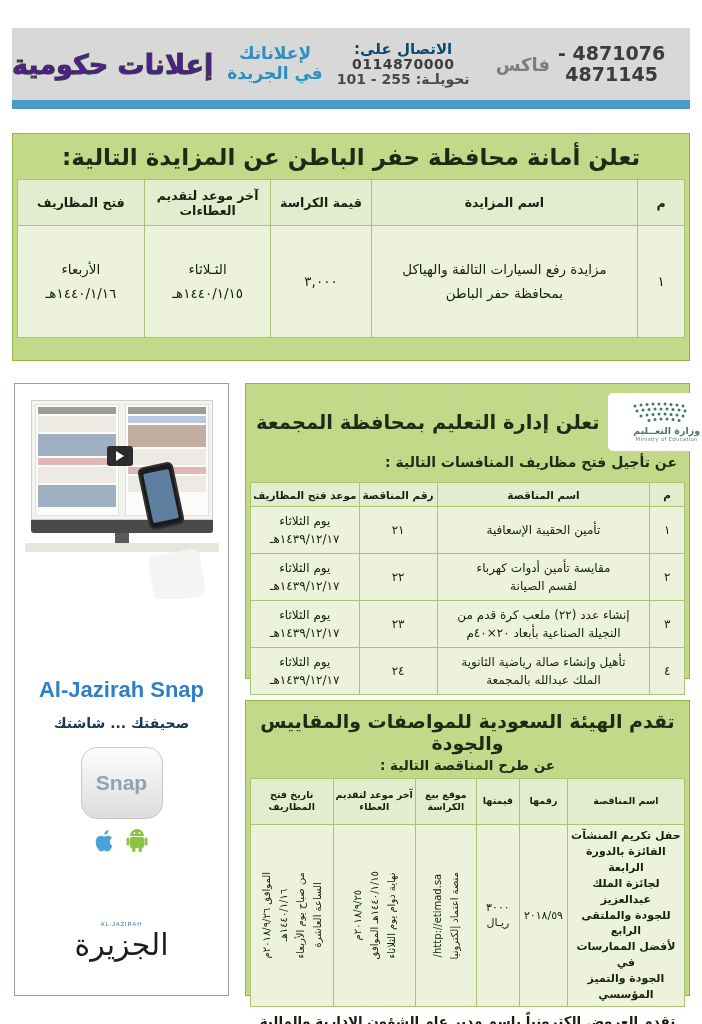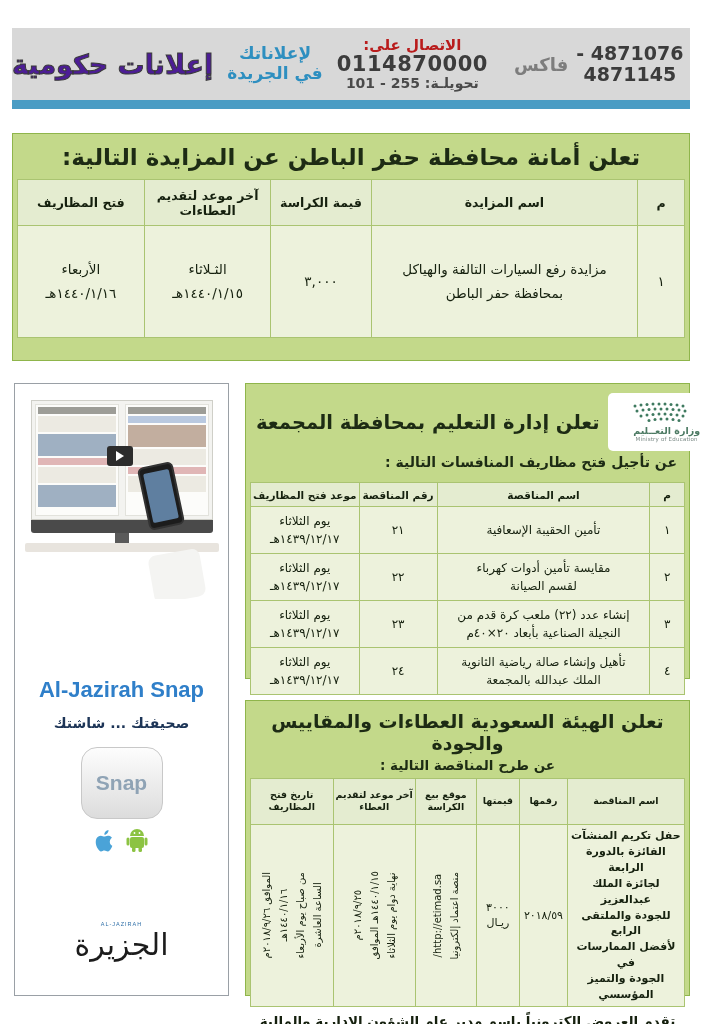--- a/index.html
+++ b/index.html
@@ -33,22 +33,22 @@
   }
   .hdr-blue {
     margin-right: 14px; color: #2e8fc0; font-weight: bold;
     font-size: 17px; line-height: 1.15; text-align: center;
     white-space: nowrap;
   }
   .hdr-call {
     margin-right: 26px; text-align: center; color: #4a4a4a; line-height: 1.08;
     white-space: nowrap;
   }
-  .hdr-call .lbl { font-size: 15px; font-weight: bold; color: #b91c1c; }
-  .hdr-call .num { font-size: 21px; font-weight: bold; color: #3c3c3c; letter-spacing: 0.5px; }
+  .hdr-call .lbl { font-size: 15px; font-weight: bold; color: #0c4a6e; }
+  .hdr-call .num { font-size: 14px; font-weight: bold; color: #3c3c3c; letter-spacing: 0.5px; }
   .hdr-call .ext { font-size: 14px; font-weight: bold; color: #4a4a4a; }
   .hdr-fax {
     margin-right: 24px; display: flex; flex-direction: row-reverse;
     align-items: center; gap: 8px; white-space: nowrap;
   }
   .hdr-fax .faxlbl { font-size: 18px; font-weight: bold; color: #7d7d7d; }
   .hdr-fax .faxnums { font-size: 19px; font-weight: bold; color: #3c3c3c; line-height: 1.1; text-align: center; }
 
   
   .gbox {
@@ -342,21 +342,21 @@
           <td>
             <div>يوم الثلاثاء</div>
             <div>١٤٣٩/١٢/١٧هـ</div>
           </td>
         </tr>
       </tbody>
     </table>
   </div>
 
   <div class="gbox" id="box3">
-    <div class="gtitle">تعلن الهيئة السعودية العطاءات والمقاييس والجودة</div>
+    <div class="gtitle">تقدم الهيئة السعودية للمواصفات والمقاييس والجودة</div>
     <div class="gsub">عن طرح المناقصة التالية :</div>
     <table class="gt">
       <thead>
         <tr>
           <th style="width:27%">اسم المناقصة</th>
           <th style="width:11%">رقمها</th>
           <th style="width:10%">قيمتها</th>
           <th style="width:14%">موقع بيع الكراسة</th>
           <th style="width:19%">آخر موعد لتقديم العطاء</th>
           <th style="width:19%">تاريخ فتح المظاريف</th>

